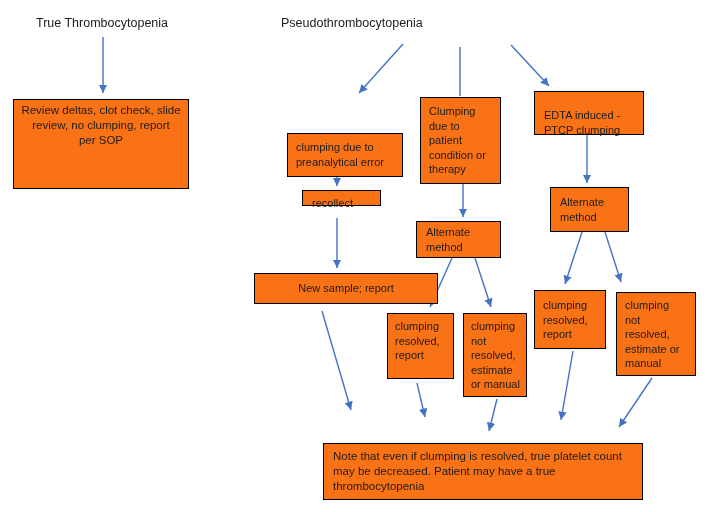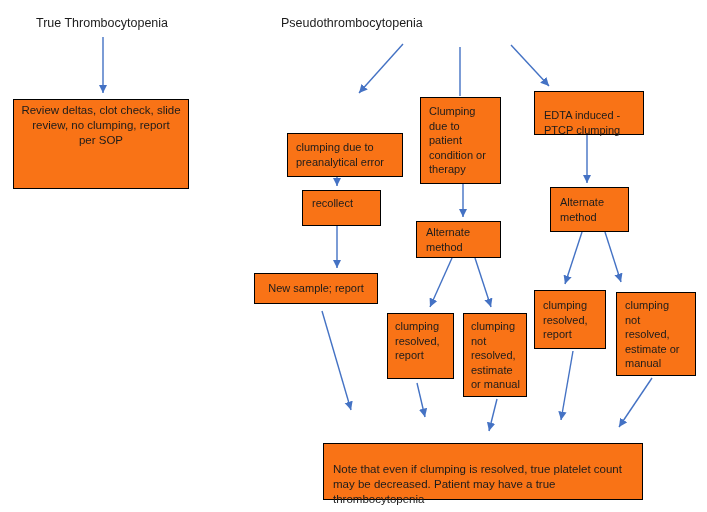--- a/index.html
+++ b/index.html
@@ -39,29 +39,29 @@
     line-height: 14.6px;
     white-space: pre-line;
     text-align: left;
     padding: 4px 3px 0 8px;
   }
   .box.center { text-align: center; }
   .b-review   { left: 13px;  top: 99px;  width: 176px; height: 90px; font-size: 11.5px; line-height: 15px; padding: 3px 4px 0 4px; }
   .b-pre      { left: 287px; top: 99px;  width: 116px; height: 44px; padding-top: 6px; margin-top: 34px; }
   .b-patient  { left: 420px; top: 97px;  width: 81px;  height: 87px; padding-top: 6px; }
   .b-edta     { left: 534px; top: 91px;  width: 110px; height: 44px; padding-top: 16px; padding-left: 9px; }
-  .b-recollect{ left: 302px; top: 190px; width: 79px;  height: 36px; padding-top: 5px; padding-left: 9px; }
+  .b-recollect{ left: 302px; top: 190px; width: 79px;  height: 16px; padding-top: 5px; padding-left: 9px; }
   .b-altmid   { left: 416px; top: 221px; width: 85px;  height: 37px; padding-top: 3px; padding-left: 9px; }
   .b-altright { left: 550px; top: 187px; width: 79px;  height: 45px; padding-top: 7px; padding-left: 9px; }
-  .b-newsample{ left: 254px; top: 273px; width: 124px; height: 31px; padding: 7px 2px 0 2px; }
+  .b-newsample{ left: 254px; top: 273px; width: 184px; height: 31px; padding: 7px 2px 0 2px; }
   .b-resmid   { left: 387px; top: 313px; width: 67px;  height: 66px; padding-top: 5px; padding-left: 7px; }
   .b-notresmid{ left: 463px; top: 313px; width: 64px;  height: 84px; padding-top: 5px; padding-left: 7px; }
   .b-resright { left: 534px; top: 290px; width: 72px;  height: 59px; padding-top: 7px; }
   .b-notresright { left: 616px; top: 292px; width: 80px; height: 84px; padding-top: 5px; }
-  .b-note     { left: 323px; top: 443px; width: 320px; height: 57px; font-size: 11.5px; line-height: 15.2px; padding: 18px 6px 0 9px; }
+  .b-note     { left: 323px; top: 443px; width: 320px; height: 57px; font-size: 11.5px; line-height: 15.2px; padding: 5px 6px 0 9px; }
   .h-true   { left: 36px;  top: 16px; }
   .h-pseudo { left: 281px; top: 16px; }
 </style>
 </head>
 <body>
 
 <div class="canvas">
 
   <svg class="arrows" viewBox="0 0 707 512">
     <defs>

